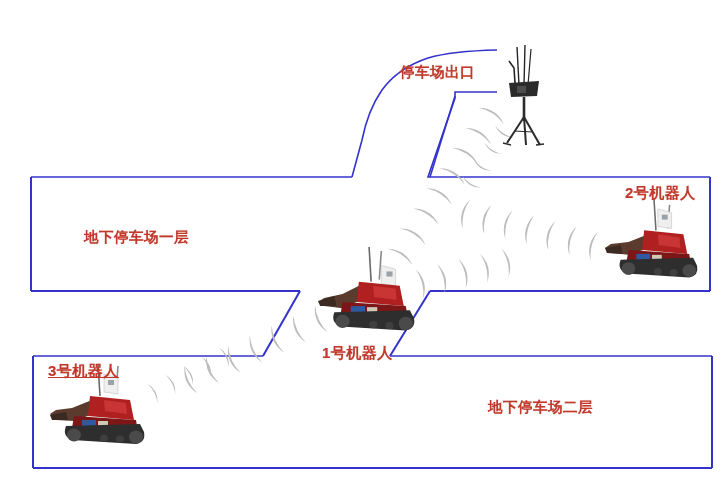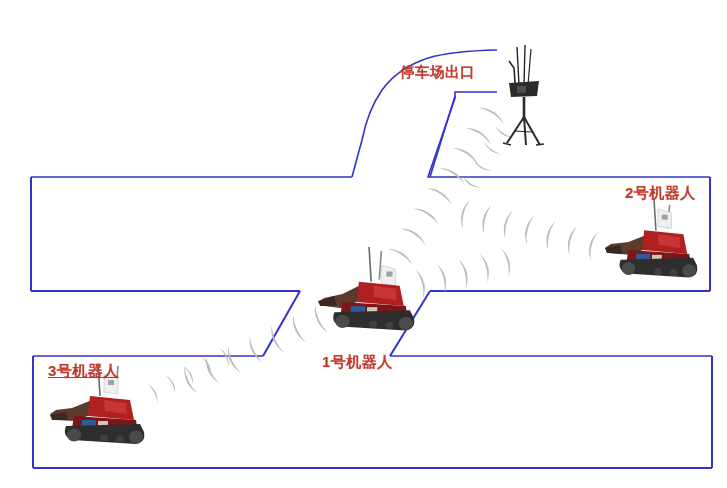--- a/index.html
+++ b/index.html
@@ -240,21 +240,23 @@
       <ellipse cx="-24" cy="23" rx="7" ry="6.5" fill="#4a4a4a"></ellipse>
       <ellipse cx="38" cy="25" rx="7" ry="6.5" fill="#4a4a4a"></ellipse>
       <ellipse cx="6" cy="26" rx="4" ry="3.6" fill="#3f3f3f"></ellipse>
       <ellipse cx="22" cy="27" rx="4" ry="3.6" fill="#3f3f3f"></ellipse>
     </g>
 
   </svg>
 
   <div class="lbl lbl-exit" style="left:400px; top:63px;">停车场出口</div>
 
-
-
-  <div class="lbl lbl-robot" style="left:322px; top:353px;">1号机器人</div>
+  <div class="lbl lbl-area" style="left:84px; top:228px;">地下停车场一层</div>
+
+  <div class="lbl lbl-area" style="left:488px; top:398px;">地下停车场二层</div>
+
+  <div class="lbl lbl-robot" style="left:322px; top:344px;">1号机器人</div>
 
   <div class="lbl lbl-robot" style="left:625px; top:184px;">2号机器人</div>
 
   <div class="lbl lbl-robot" style="left:48px; top:362px;text-decoration:underline;">3号机器人</div>
 
 </div>
 
 </body></html>

